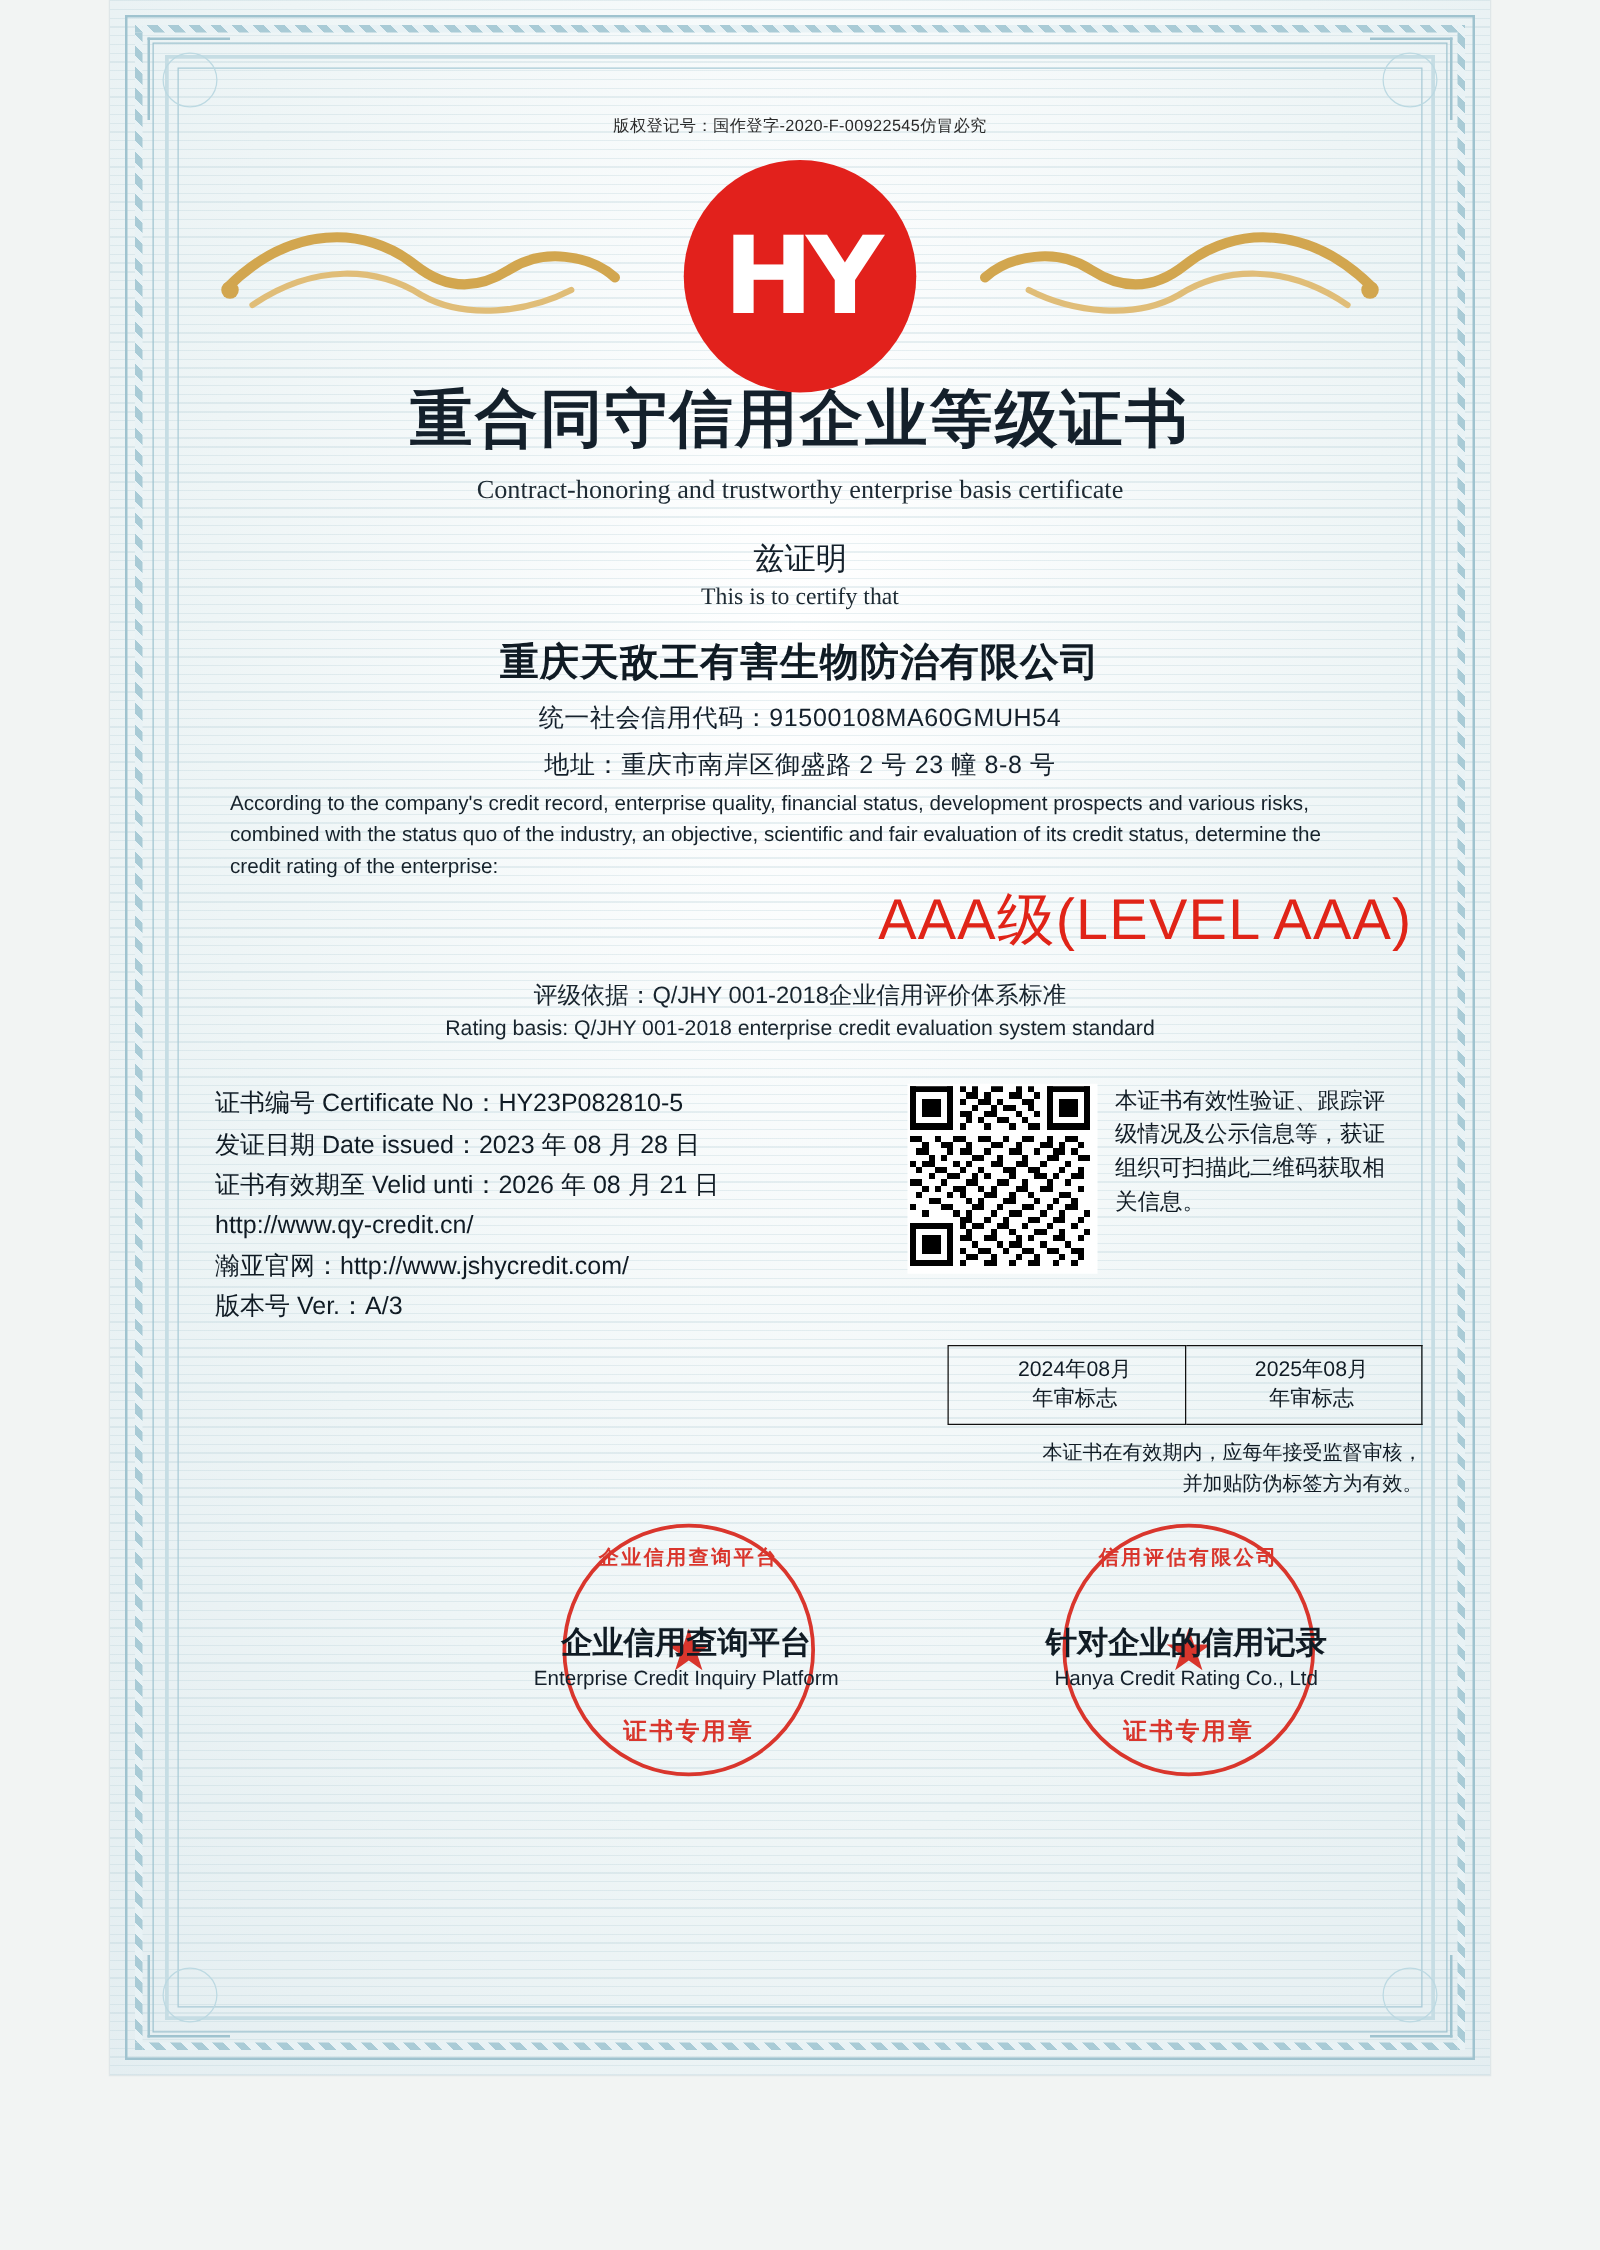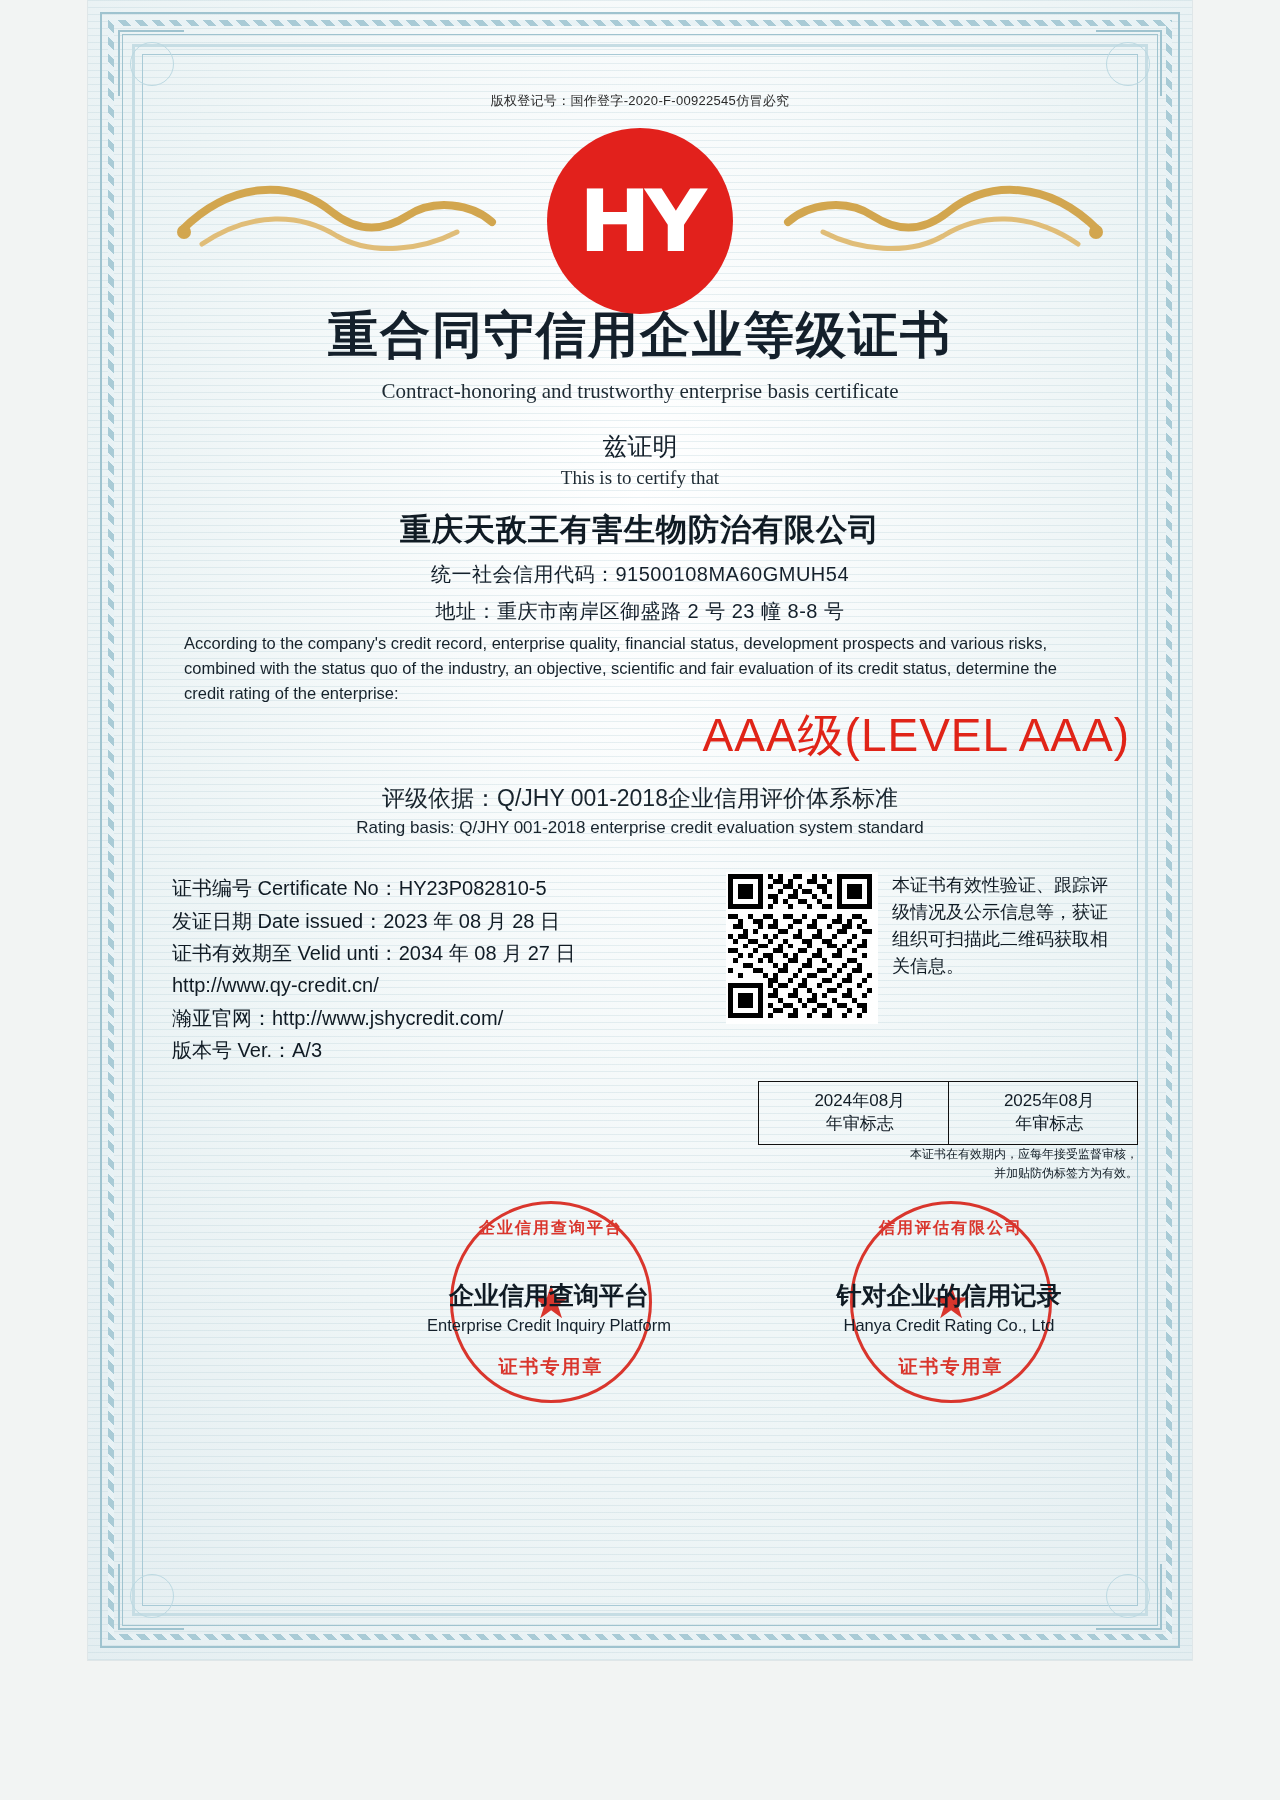--- a/index.html
+++ b/index.html
@@ -104,21 +104,21 @@
   }
   .body-en{
     margin:6px 34px 0 34px;font-size:16.5px;line-height:1.5;color:#16222b;
     font-family:"Liberation Sans",sans-serif;text-align:left;
   }
 
   .level{
     text-align:right;color:#e02418;font-weight:normal;font-size:46px;
     letter-spacing:1px;
   }
-  .basis-cn{text-align:center;font-size:23px;color:#18242d;margin-top:16px;}
+  .basis-cn{text-align:center;font-size:19px;color:#18242d;margin-top:16px;}
   .basis-en{text-align:center;font-size:17px;color:#18242d;margin-top:4px;font-family:"Liberation Sans",sans-serif;}
 
   .details{
     display:flex;margin-top:34px;padding:0 22px;
   }
   .details-left{width:540px;}
   .det-line{font-size:20px;color:#101b24;line-height:1.62;white-space:nowrap;}
   .details-right{flex:1;display:flex;padding-left:14px;}
   .qr{
     width:148px;height:148px;flex:0 0 148px;
@@ -130,22 +130,22 @@
   }
 
   .stamp-boxes{display:flex;gap:0;margin:14px 22px 0 auto;width:380px;margin-left:608px;}
   .sbox{
     flex:1;border:1.5px solid #111;height:62px;
     display:flex;flex-direction:column;align-items:center;justify-content:center;
     font-size:17px;color:#101b24;line-height:1.35;padding-left:13px;
   }
   .sbox + .sbox{border-left:none;}
   .note-lines{
-    margin-left:608px;width:380px;text-align:right;font-size:12px;
-    color:#101b24;line-height:1.6;
+    margin-left:608px;width:380px;text-align:right;font-size:16px;
+    color:#101b24;line-height:1.6;margin-top:10px;
   }
 
   .seals{
     position:relative;height:210px;margin-top:18px;
   }
   .seal{
     position:absolute;top:0;width:196px;height:196px;border-radius:50%;
     border:3px solid #d8261c;color:#d8261c;
     opacity:.92;
   }
@@ -220,21 +220,21 @@
     <div class="body-en">According to the company's credit record, enterprise quality, financial status, development prospects and various risks, combined with the status quo of the industry, an objective, scientific and fair evaluation of its credit status, determine the credit rating of the enterprise:</div>
 
     <div class="level">AAA级(LEVEL AAA)</div>
     <div class="basis-cn">评级依据：Q/JHY 001-2018企业信用评价体系标准</div>
     <div class="basis-en">Rating basis: Q/JHY 001-2018 enterprise credit evaluation system standard</div>
 
     <div class="details">
       <div class="details-left">
         <div class="det-line">证书编号 Certificate No：HY23P082810-5</div>
         <div class="det-line">发证日期 Date issued：2023 年 08 月 28 日</div>
-        <div class="det-line">证书有效期至 Velid unti：2034 年 08 月 27 日</div>
+        <div class="det-line">证书有效期至 Velid unti：2026 年 08 月 21 日</div>
         <div class="det-line">http://www.qy-credit.cn/</div>
         <div class="det-line">瀚亚官网：http://www.jshycredit.com/</div>
         <div class="det-line">版本号 Ver.：A/3</div>
       </div>
       <div class="details-right">
         <div class="qr">
           <svg width="144" height="144" viewBox="0 0 29 29" shape-rendering="crispEdges">
             <rect width="29" height="29" fill="#fff"></rect>
             <g fill="#000">
               <rect x="0" y="0" width="7" height="1"></rect>

